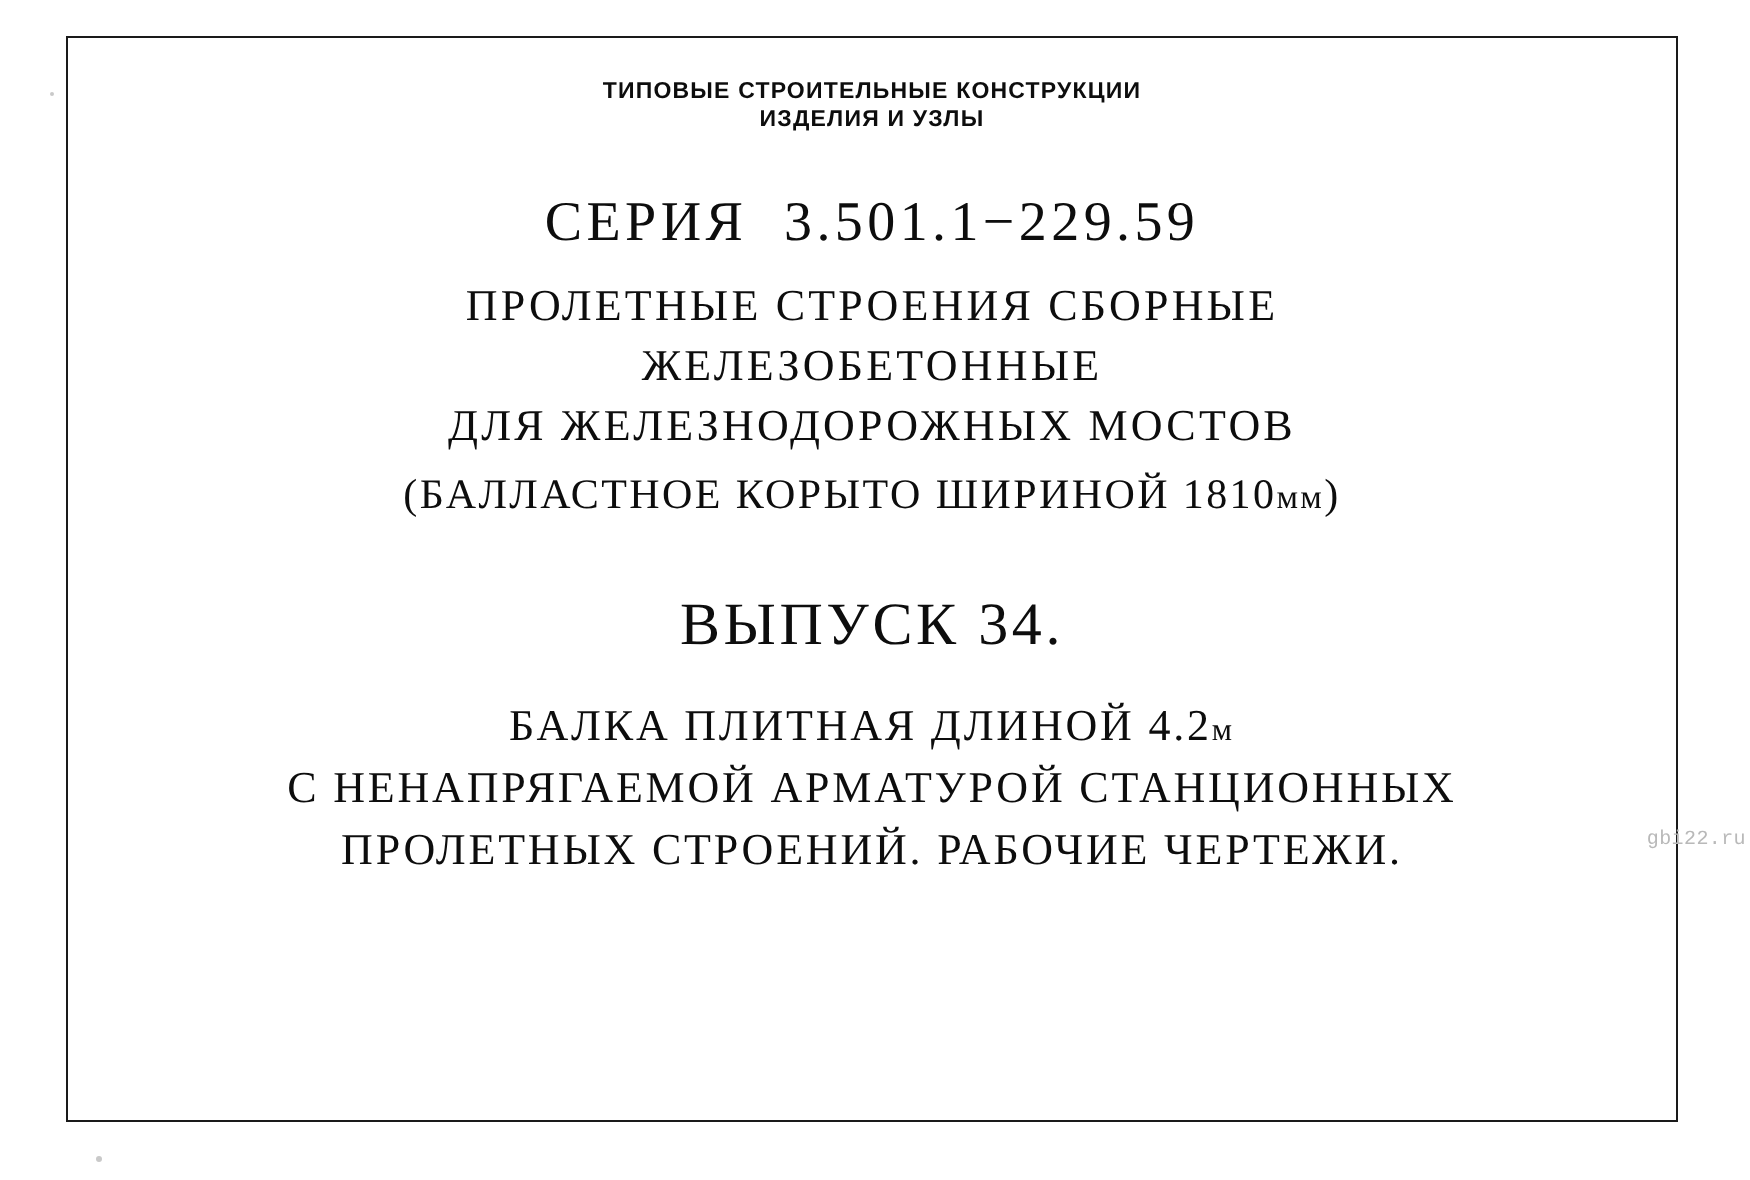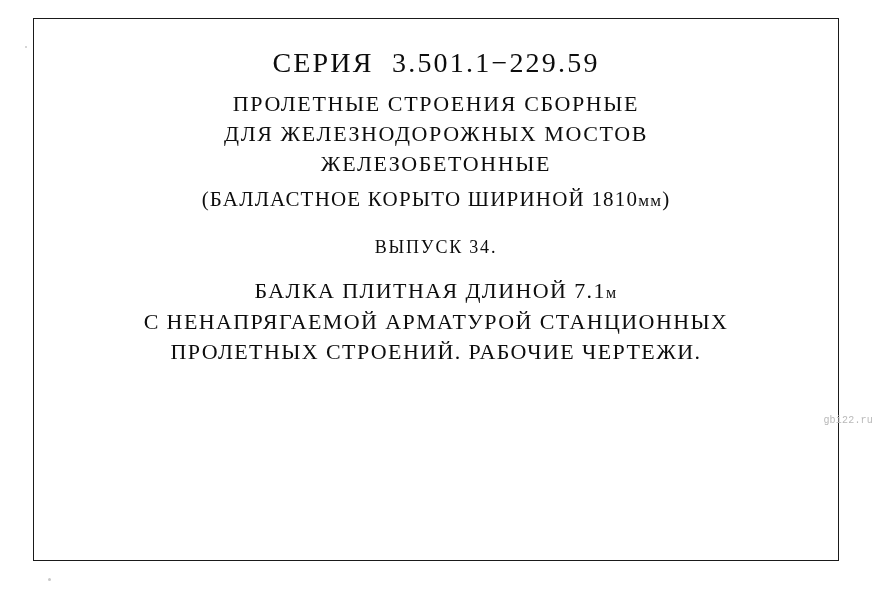--- a/index.html
+++ b/index.html
@@ -70,22 +70,22 @@
   }
   .t-line.l1 { margin-top: 10px; }
   .paren {
     font-size: 21px;
     letter-spacing: 1.2px;
     margin-top: 8px;
     white-space: pre;
   }
   .paren .sm { font-size: 17px; }
   .issue {
-    margin-top: 25px;
-    font-size: 18px;
+    margin-top: 36px;
+    font-size: 30px;
     letter-spacing: 1.8px;
     white-space: pre;
   }
   .sub {
     font-size: 22px;
     letter-spacing: 1.4px;
     line-height: 1.4;
     white-space: pre;
   }
   .sub.s1 { margin-top: 18px; }
@@ -110,32 +110,36 @@
   <div class="speck" style="left:70px;top:300px;width:2px;height:2px;"></div>
   <div class="speck" style="left:186px;top:490px;width:3px;height:3px;"></div>
   <div class="speck" style="left:160px;top:522px;width:2px;height:2px;"></div>
   <div class="speck" style="left:48px;top:578px;width:3px;height:3px;"></div>
   <div class="speck" style="left:215px;top:520px;width:2px;height:2px;"></div>
 
   <div id="frame">
 
     <div id="content">
 
+      <div class="hdr">
+        <div>ТИПОВЫЕ СТРОИТЕЛЬНЫЕ КОНСТРУКЦИИ</div>
+        <div>ИЗДЕЛИЯ И УЗЛЫ</div>
+      </div>
 
       <div class="series">СЕРИЯ  3.501.1−229.59</div>
 
       <div class="t-line l1">ПРОЛЕТНЫЕ СТРОЕНИЯ СБОРНЫЕ</div>
+      <div class="t-line">ЖЕЛЕЗОБЕТОННЫЕ</div>
       <div class="t-line">ДЛЯ ЖЕЛЕЗНОДОРОЖНЫХ МОСТОВ</div>
-      <div class="t-line">ЖЕЛЕЗОБЕТОННЫЕ</div>
 
       <div class="paren"><span>(БАЛЛАСТНОЕ КОРЫТО ШИРИНОЙ 1810</span><span class="sm">мм</span><span>)</span></div>
 
       <div class="issue">ВЫПУСК 34.</div>
 
-      <div class="sub s1"><span>БАЛКА ПЛИТНАЯ ДЛИНОЙ 7.1</span><span class="sm">м</span></div>
+      <div class="sub s1"><span>БАЛКА ПЛИТНАЯ ДЛИНОЙ 4.2</span><span class="sm">м</span></div>
       <div class="sub">С НЕНАПРЯГАЕМОЙ АРМАТУРОЙ СТАНЦИОННЫХ</div>
       <div class="sub">ПРОЛЕТНЫХ СТРОЕНИЙ. РАБОЧИЕ ЧЕРТЕЖИ.</div>
 
     </div>
 
   </div>
 
   <div id="watermark">gbi22.ru</div>
 
 </div>

